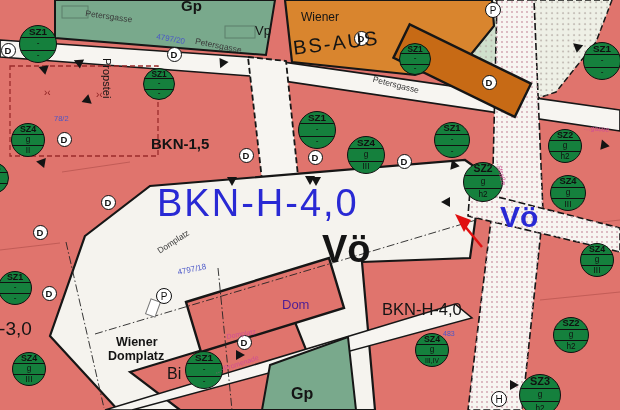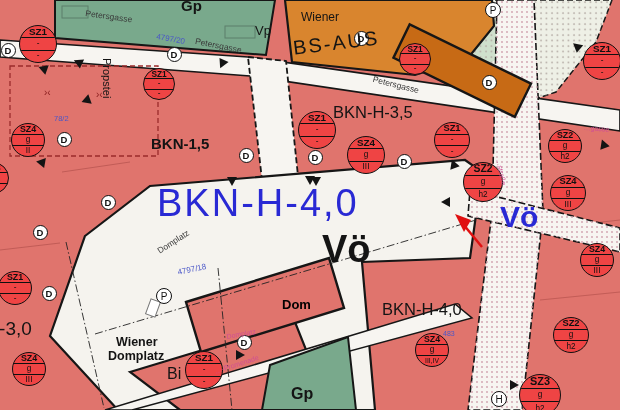--- a/index.html
+++ b/index.html
@@ -1,20 +1,20 @@
 <!DOCTYPE html>
 <html style="--k: #141414; --g: #3a3a3a; --b1: #2929d4; --b2: #4a56c8; --p: #cf4f94; --dr: #8b2020; --zone_red: #e0746d; --zone_green: #79a98c; --zone_orange: #d9852e; --building_orange: #c76a15; --street_white: #f7f5f1; --arrow_red: #e01010;"><head>
 <meta charset="utf-8">
 <style>
   html,body{margin:0;padding:0;background:#888;}
   #map{position:relative;width:620px;height:410px;overflow:hidden;
        font-family:"Liberation Sans", sans-serif;background:#e0746d;}
   #map svg{position:absolute;left:0;top:0;}
   .lbl{position:absolute;white-space:nowrap;line-height:1;z-index:30;}
-  .zc{position:absolute;background:#ef4444;border:1.6px solid #101010;border-radius:50%;
+  .zc{position:absolute;background:#15803d;border:1.6px solid #101010;border-radius:50%;
       box-sizing:border-box;display:flex;flex-direction:column;z-index:20;overflow:hidden;}
   .zrow{flex:1;display:flex;align-items:center;justify-content:center;line-height:1;color:#101010;}
   .zrow + .zrow{border-top:1.1px solid #101010;}
   .pc{position:absolute;background:#fff;border:1.3px solid #101010;border-radius:50%;
       box-sizing:border-box;display:flex;align-items:center;justify-content:center;
       color:#101010;z-index:20;}
 </style>
 </head>
 <body>
 
@@ -108,28 +108,27 @@
 </svg>
 <div class="lbl" style="left: 181px; top: -2px; font-size: 15px; color: rgb(20, 20, 20); font-weight: 600;">Gp</div>
     <div class="lbl" style="left: 255px; top: 24px; font-size: 13px; color: rgb(20, 20, 20); font-weight: 500;">Vp</div>
     <div class="lbl" style="left: 301px; top: 11px; font-size: 12px; color: rgb(20, 20, 20); font-weight: 400;">Wiener</div>
     <div class="lbl" style="left: 292px; top: 38px; font-size: 20px; color: rgb(20, 20, 20); font-weight: 500; transform: rotate(-7deg); transform-origin: left top; letter-spacing: 2px;">BS-AUS</div>
     <div class="lbl" style="left: 86px; top: 9px; font-size: 8.5px; color: rgb(58, 58, 58); font-weight: 400; transform: rotate(8deg); transform-origin: left top;">Petersgasse</div>
     <div class="lbl" style="left: 157px; top: 33px; font-size: 8px; color: rgb(74, 86, 200); font-weight: 400; transform: rotate(10deg); transform-origin: left top;">4797/20</div>
     <div class="lbl" style="left: 196px; top: 37px; font-size: 8.5px; color: rgb(58, 58, 58); font-weight: 400; transform: rotate(11deg); transform-origin: left top;">Petersgasse</div>
     <div class="lbl" style="left: 374px; top: 75px; font-size: 8.5px; color: rgb(58, 58, 58); font-weight: 400; transform: rotate(14deg); transform-origin: left top;">Petersgasse</div>
     <div class="lbl" style="left: 112px; top: 58px; font-size: 11px; color: rgb(20, 20, 20); font-weight: 500; transform: rotate(90deg); transform-origin: left top;">Propstei</div>
-    <div class="lbl" style="left: 333px; top: 104px; font-size: 16.5px; color: rgb(20, 20, 20); font-weight: 500;">BKN-H-3,5</div>
     <div class="lbl" style="left: 151px; top: 136px; font-size: 15px; color: rgb(20, 20, 20); font-weight: 700;">BKN-1,5</div>
     <div class="lbl" style="left: 157px; top: 184px; font-size: 38px; color: rgb(41, 41, 212); font-weight: 500; letter-spacing: 2px;">BKN-H-4,0</div>
     <div class="lbl" style="left: 322px; top: 230px; font-size: 38px; color: rgb(20, 20, 20); font-weight: 600;">Vö</div>
     <div class="lbl" style="left: 500px; top: 202px; font-size: 30px; color: rgb(41, 41, 212); font-weight: 600;">Vö</div>
     <div class="lbl" style="left: 382px; top: 301px; font-size: 16.5px; color: rgb(20, 20, 20); font-weight: 500;">BKN-H-4,0</div>
     <div class="lbl" style="left: -60px; top: 319px; font-size: 19px; color: rgb(20, 20, 20); font-weight: 500;">BKN-H-3,0</div>
-    <div class="lbl" style="left: 282px; top: 298px; font-size: 13px; color: #000000; font-weight: 700;">Dom</div>
+    <div class="lbl" style="left: 282px; top: 298px; font-size: 13px; color: #4c1d95; font-weight: 400;">Dom</div>
     <div class="lbl" style="left: 116px; top: 336px; font-size: 12.5px; color: rgb(20, 20, 20); font-weight: 700;">Wiener</div>
     <div class="lbl" style="left: 108px; top: 350px; font-size: 12.5px; color: rgb(20, 20, 20); font-weight: 700;">Domplatz</div>
     <div class="lbl" style="left: 167px; top: 366px; font-size: 16px; color: rgb(20, 20, 20); font-weight: 500;">Bi</div>
     <div class="lbl" style="left: 291px; top: 386px; font-size: 16px; color: rgb(20, 20, 20); font-weight: 600;">Gp</div>
     <div class="lbl" style="left: 156px; top: 248px; font-size: 8.5px; color: rgb(58, 58, 58); font-weight: 400; transform: rotate(-33deg); transform-origin: left top;">Domplatz</div>
     <div class="lbl" style="left: 226px; top: 333px; font-size: 7px; color: rgb(207, 79, 148); font-weight: 400; transform: rotate(-10deg); transform-origin: left top;">Domplatz</div>
     <div class="lbl" style="left: 177px; top: 269px; font-size: 8px; color: rgb(74, 86, 200); font-weight: 400; transform: rotate(-12deg); transform-origin: left top;">4797/18</div>
     <div class="lbl" style="left: 54px; top: 115px; font-size: 7.5px; color: rgb(74, 86, 200); font-weight: 400;">78/2</div>
     <div class="lbl" style="left: 214px; top: 368px; font-size: 7px; color: rgb(207, 79, 148); font-weight: 400; transform: rotate(-18deg); transform-origin: left top;">…-Promenade</div>
     <div class="lbl" style="left: 584px; top: 124px; font-size: 7px; color: rgb(207, 79, 148); font-weight: 400; transform: rotate(4deg); transform-origin: left top;">…gasse</div>

